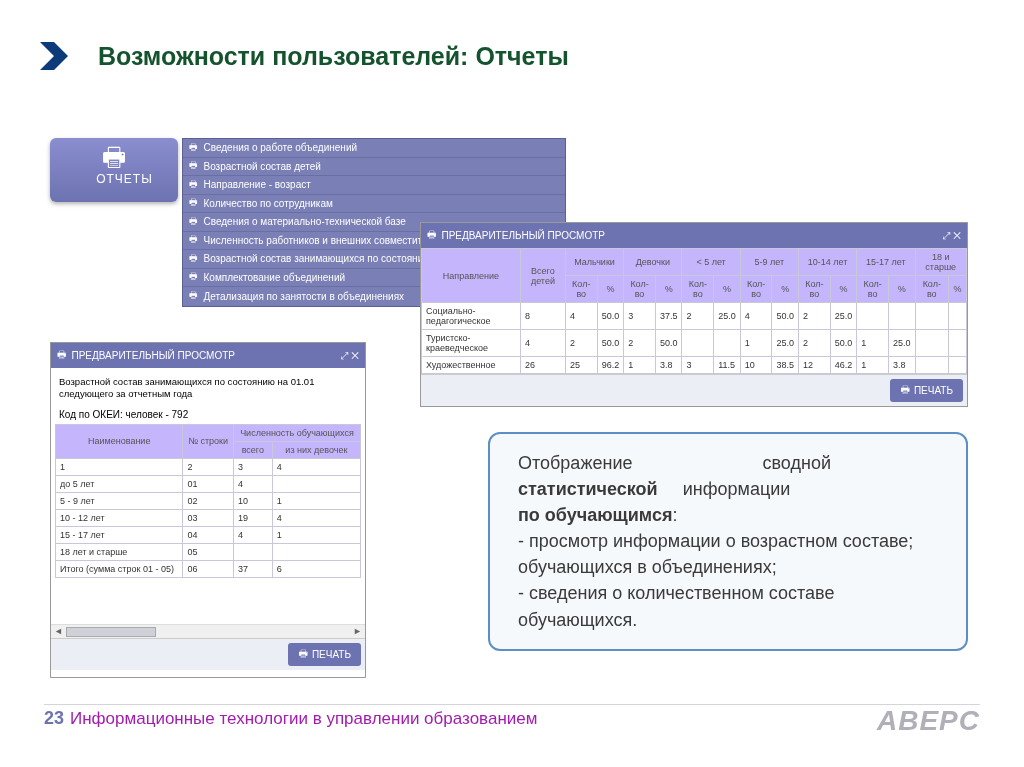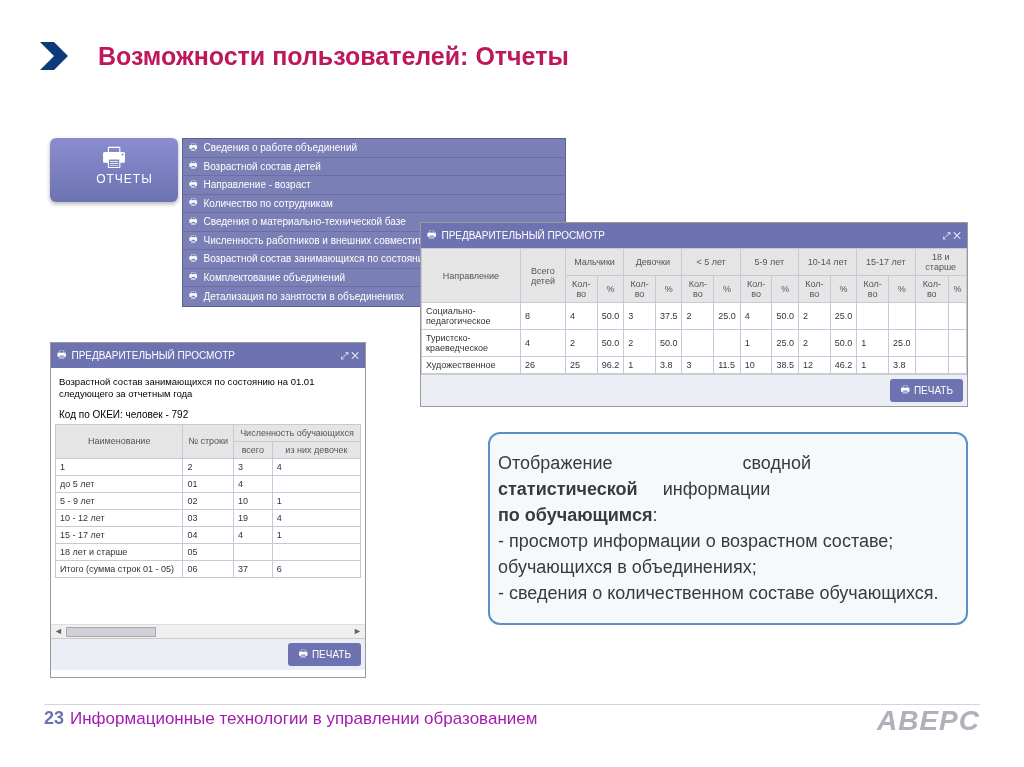--- a/index.html
+++ b/index.html
@@ -19,21 +19,21 @@
     height: 28px;
     background: #0d3b7a;
     clip-path: polygon(0 0, 50% 0, 100% 50%, 50% 100%, 0 100%, 50% 50%);
   }
   .title {
     position: absolute;
     left: 98px;
     top: 42px;
     font-size: 25px;
     font-weight: bold;
-    color: #be185d;
+    color: #14532d;
   }
 
   .reports-button {
     position: absolute;
     left: 50px;
     top: 138px;
     width: 128px;
     height: 64px;
     background: linear-gradient(#8a8ed0, #6d72b0);
     border-radius: 6px;
@@ -115,21 +115,21 @@
   }
 
   table.data { border-collapse: collapse; width: 100%; font-size: 9px; }
   table.data th, table.data td {
     border: 1px solid #c8c8d8;
     padding: 3px 4px;
     text-align: left;
     color: #333;
     background: #fff;
   }
-  table.data th { background: #e5e5e5; font-weight: normal; color: #555; text-align: center;}
+  table.data th { background: #c4b5fd; font-weight: normal; color: #555; text-align: center;}
 
   .narrow-body {
     padding: 4px;
     height: 256px;
     overflow: auto;
   }
   .narrow-body .desc {
     font-size: 9.5px;
     padding: 4px;
     line-height: 1.3;
@@ -148,21 +148,21 @@
   }
   .scroll-h .arrow { position:absolute; top:1px; font-size:9px; color:#666; }
 
   .callout {
     position: absolute;
     left: 488px;
     top: 432px;
     width: 480px;
     border: 2px solid #5b8fc5;
     border-radius: 12px;
-    padding: 16px 8px;
+    padding: 16px 28px;
     background: #f6f9fc;
     font-size: 18px;
     line-height: 1.45;
     color: #3a3a3a;
   }
   .callout .justify { text-align: justify; }
 
   .page-num {
     position: absolute;
     left: 44px;

